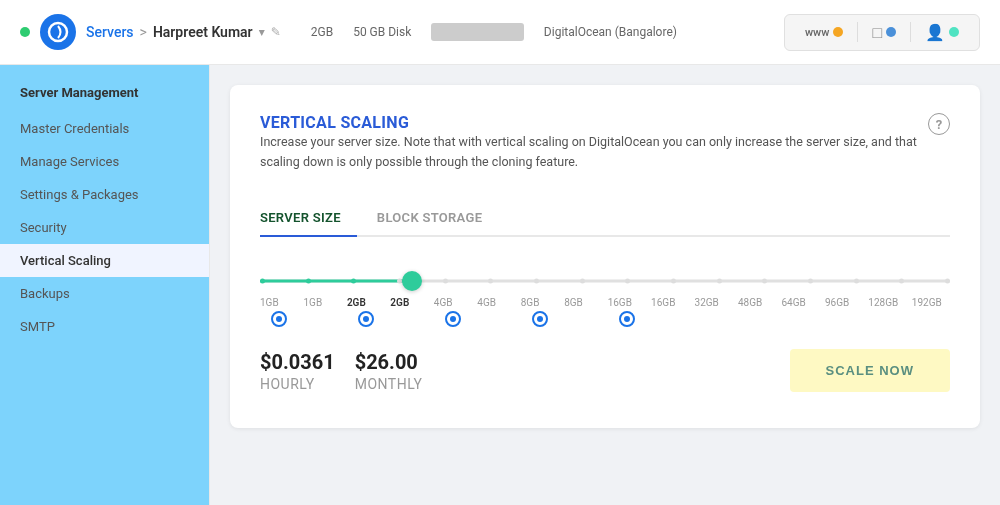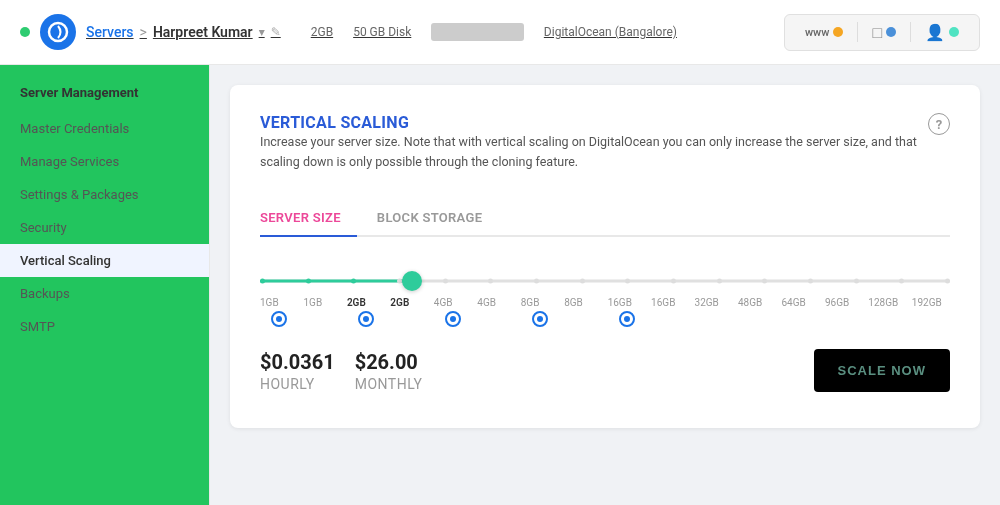--- a/index.html
+++ b/index.html
@@ -21,21 +21,20 @@
       align-items: center;
       padding: 0 20px;
       border-bottom: 1px solid #e8e8e8;
       position: relative;
     }
     .topbar-left {
       display: flex;
       align-items: center;
       gap: 10px;
       flex: 1;
-      text-decoration: underline;
     }
     .status-dot {
       width: 10px;
       height: 10px;
       border-radius: 50%;
       background: #2ecc71;
       flex-shrink: 0;
     }
     .logo-circle {
       width: 36px;
@@ -114,21 +113,21 @@
 
     
     .main-layout {
       display: flex;
       height: calc(505px - 65px);
     }
 
     
     .sidebar {
       width: 210px;
-      background: #22c55e;
+      background: #7dd3fc;
       border-right: 1px solid #e8e8e8;
       padding: 20px 0;
       flex-shrink: 0;
     }
     .sidebar-title {
       font-size: 13px;
       font-weight: 700;
       color: #333;
       padding: 0 20px 12px 20px;
       text-transform: none;
@@ -207,21 +206,21 @@
       font-size: 13px;
       font-weight: 600;
       color: #999;
       cursor: pointer;
       border-bottom: 2px solid transparent;
       margin-bottom: -2px;
       text-transform: uppercase;
       letter-spacing: 0.3px;
     }
     .tab.active {
-      color: #ec4899;
+      color: #14532d;
       border-bottom: 2px solid #2a5bd7;
     }
 
     
     .slider-section {
       padding: 10px 0 8px 0;
     }
     .slider-track-wrapper {
       position: relative;
       margin: 0 0 6px 0;
@@ -345,25 +344,25 @@
     }
     .price-label {
       font-size: 14px;
       color: #999;
       letter-spacing: 0.5px;
       text-transform: uppercase;
       margin-top: 2px;
     }
     .scale-btn {
       margin-left: auto;
-      background: #000000;
+      background: #fef9c3;
       color: #5a8f80;
       border: none;
       border-radius: 4px;
-      padding: 14px 24px;
+      padding: 14px 36px;
       font-size: 13px;
       font-weight: 700;
       letter-spacing: 1px;
       text-transform: uppercase;
       cursor: pointer;
     }
   </style>
 </head>
 <body>
 

